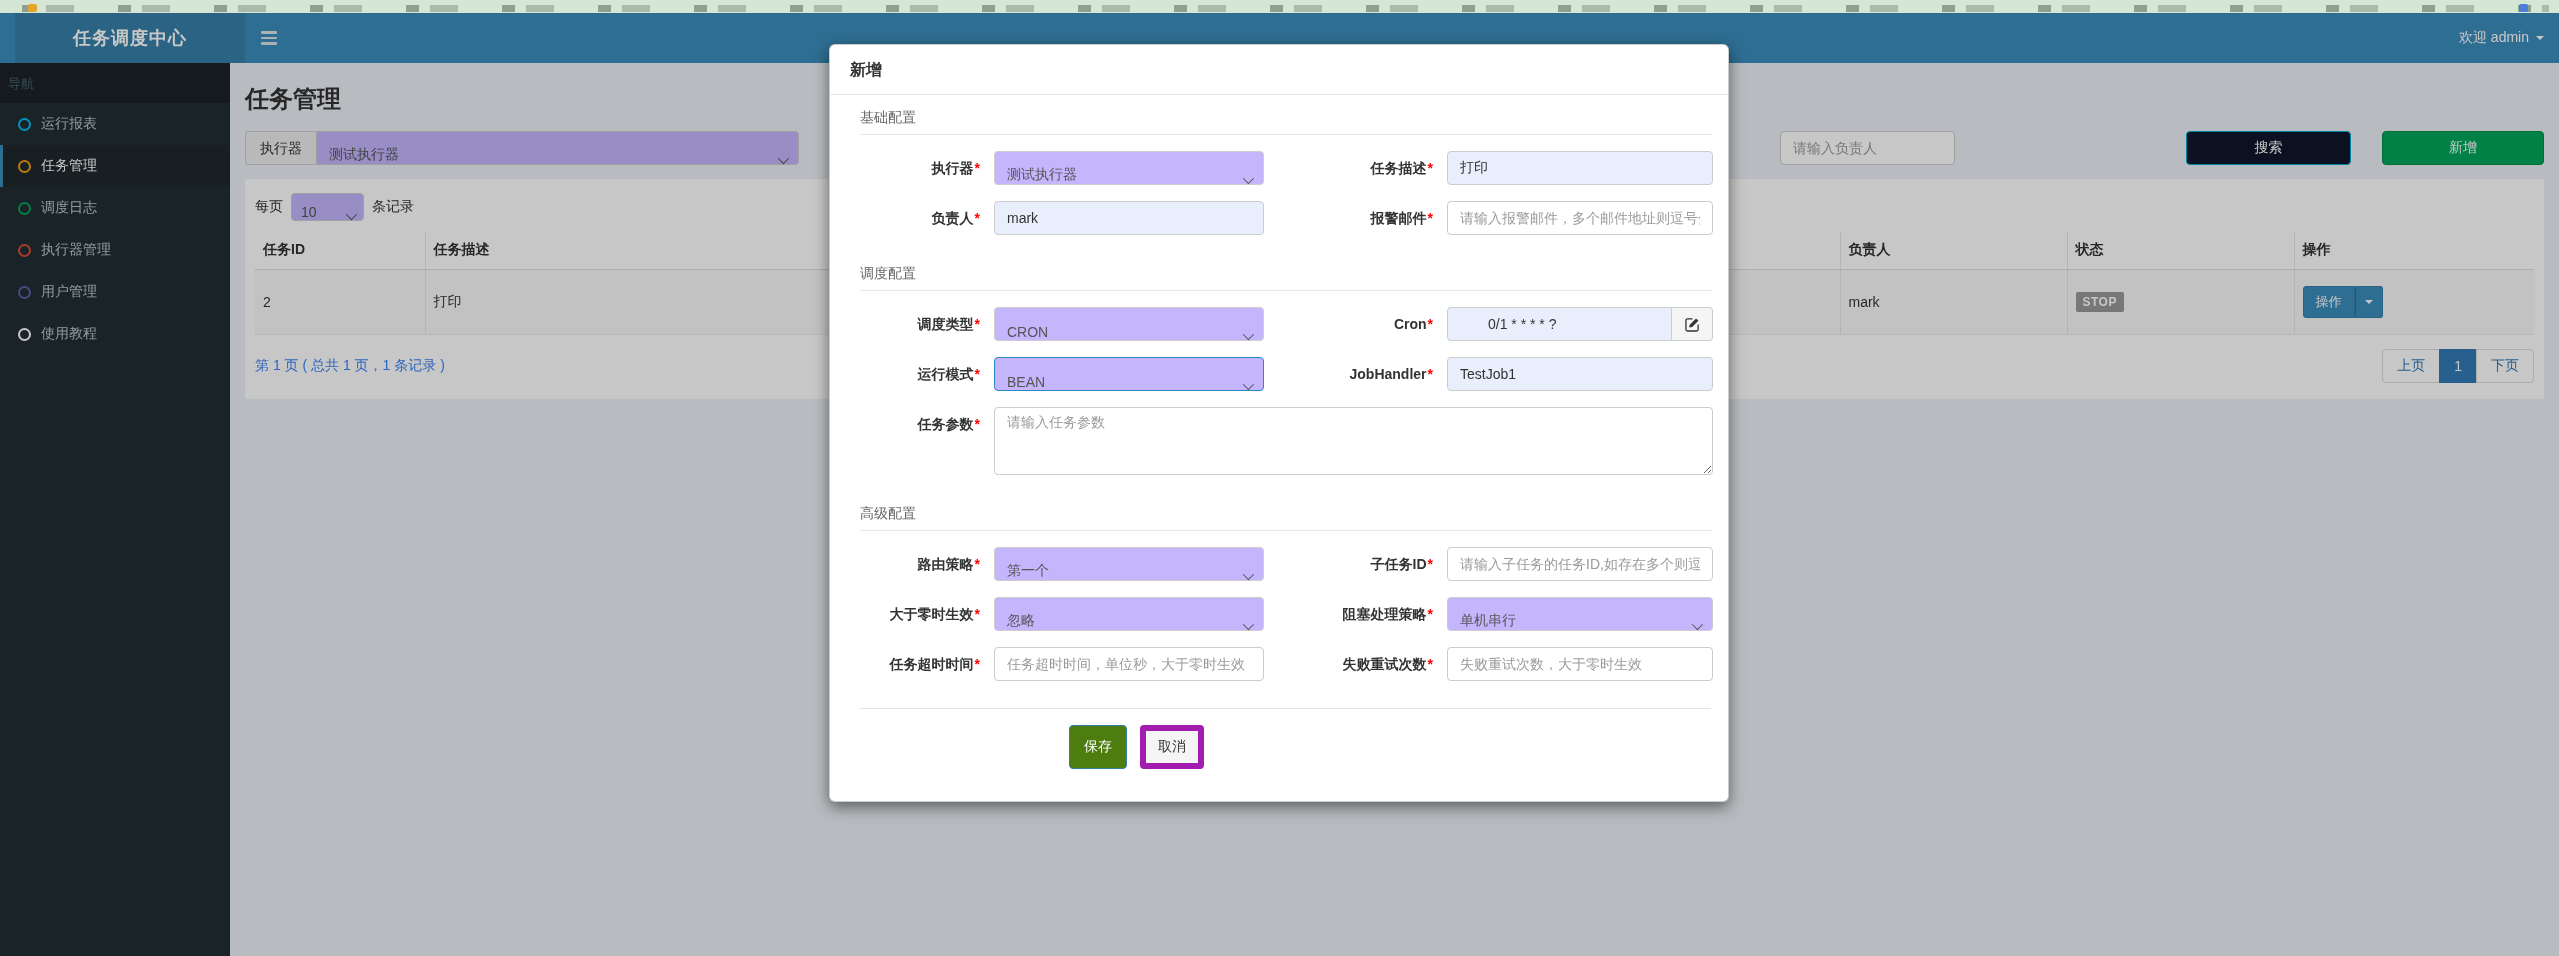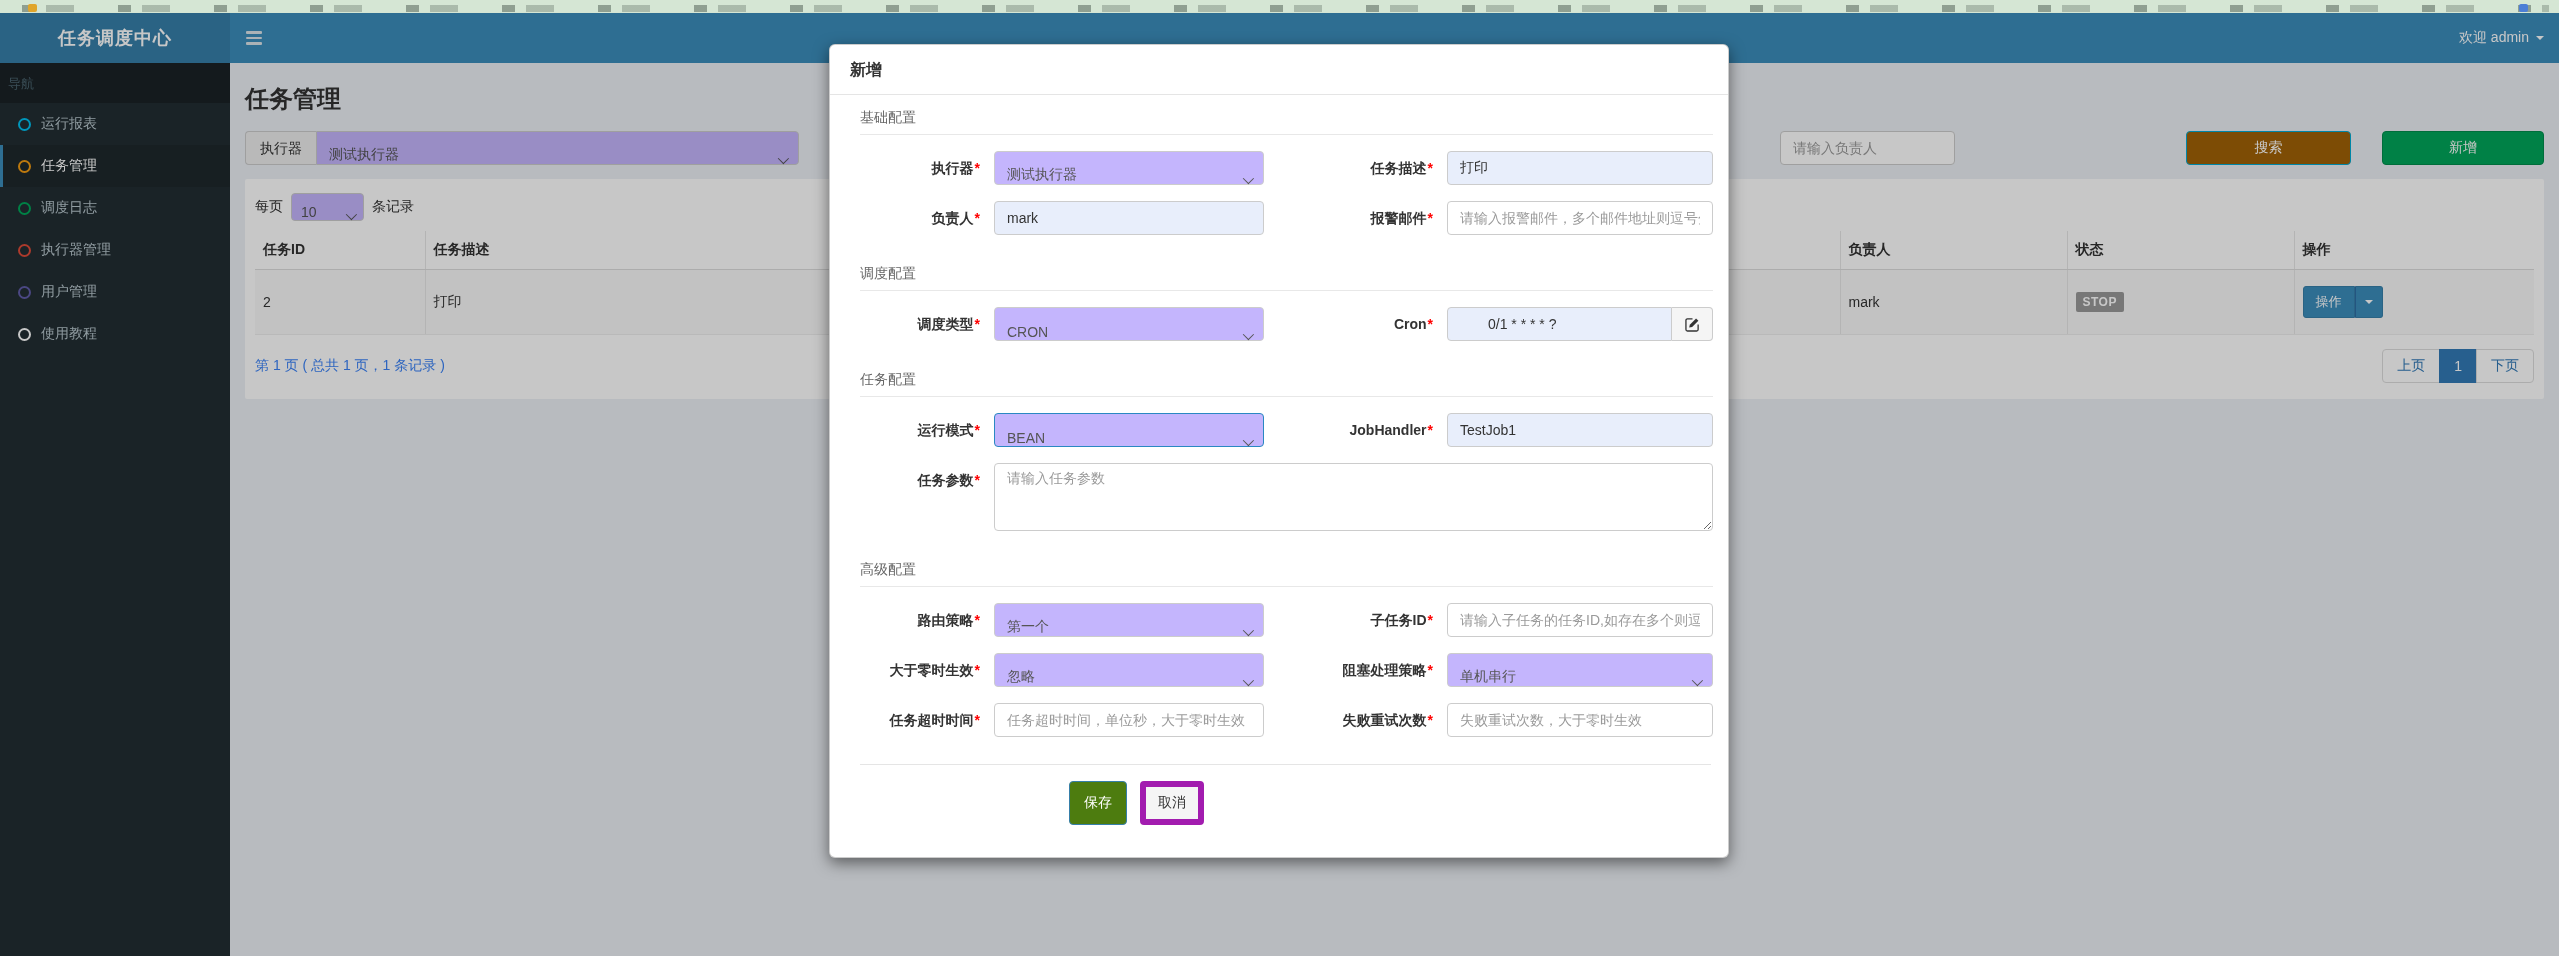--- a/index.html
+++ b/index.html
@@ -13,21 +13,21 @@
       rgba(70,85,75,.40) 24px 52px, transparent 52px 96px); }
   .bm-dot { position:absolute; bottom:1px; width:9px; height:8px; border-radius:2px; }
   .bm-dot.y { left:28px; background:#e0a52a; }
   .bm-dot.b { left:2519px; background:#4d7fd6; }
 
   
   .app { position:absolute; top:13px; left:0; right:0; bottom:0; }
 
   .navbar { position:absolute; top:0; left:0; right:0; height:50px; background:#3c8dbc; display:flex; }
   .brand { width:230px; height:50px; background:#367fa9; color:#fff; font-size:18px; font-weight:600;
-    text-align:center; line-height:50px; letter-spacing:1px; }
+    text-align:center; line-height:50px; letter-spacing:1px;margin-left:15px; }
   .navbar-main { flex:1; display:flex; align-items:center; justify-content:space-between; padding:0 15px 0 16px; }
   .hamburger span { display:block; width:16px; height:2.5px; background:#dce4ea; margin:3px 0; border-radius:1px; }
   .welcome { color:#fff; display:flex; align-items:center; gap:7px; cursor:pointer; }
   .caret-down { width:0; height:0; border-left:4px solid transparent; border-right:4px solid transparent; border-top:4px solid #fff; }
 
   .sidebar { position:absolute; top:50px; left:0; width:230px; bottom:0; background:#222d32; }
   .nav-header { background:#1a2226; color:#4b646f; font-size:13px; padding:12px 8px 10px; }
   .side-item { display:flex; align-items:center; gap:10px; padding:12px 15px; color:#b8c7ce; cursor:pointer;
     border-left:3px solid transparent; }
   .side-item.active { background:#1e282c; color:#fff; border-left-color:#3c8dbc; }
@@ -43,21 +43,21 @@
   .fselect { display:flex; align-items:flex-end; justify-content:space-between; background:#c4b5fd;
     border:1px solid #ccc; border-radius:4px; height:34px; padding:0 12px; color:#555; cursor:pointer; }
   .fselect.joined { border-radius:0 4px 4px 0; width:483px; }
   .chev { width:8px; height:8px; border-right:1.6px solid #555; border-bottom:1.6px solid #555;
     transform:rotate(45deg) translateY(-2px); flex:0 0 auto; }
   .filter-right { margin-left:auto; display:flex; align-items:center; }
   .author-input { width:175px; height:34px; border:1px solid #ccc; border-radius:4px; padding:6px 12px;
     font-size:14px; color:#555; margin-right:231px; background:#fff; font-family:inherit; }
   input::placeholder, textarea::placeholder { color:#9a9a9a; }
   .btn { border-radius:4px; font-size:14px; cursor:pointer; font-family:inherit; }
-  .btn-search { width:165px; height:34px; background:#a16207; border:1px solid #00acd6; color:#fff; margin-right:31px; }
+  .btn-search { width:165px; height:34px; background:#0f172a; border:1px solid #00acd6; color:#fff; margin-right:31px; }
   .btn-add { width:162px; height:34px; background:#00a65a; border:1px solid #008d4c; color:#fff; }
 
   .box { margin-top:14px; background:#fff; border-radius:2px; padding:10px; }
   .length-row { display:flex; align-items:center; gap:8px; padding:4px 0 10px; color:#333; }
   .fselect.mini { height:28px; width:73px; padding:0 9px; }
   .jobs-table { width:100%; border-collapse:collapse; }
   .jobs-table th { text-align:left; font-weight:700; padding:10px 8px; border-bottom:1px solid #ddd;
     border-left:1px solid #e7e7e7; font-size:14px; }
   .jobs-table th:first-child { border-left:none; }
   .jobs-table td { padding:16px 8px; border-left:1px solid #e7e7e7; border-bottom:1px solid #eee;
@@ -288,21 +288,20 @@
       <div class="cron-group">
         <input class="form-control filled" value="0/1 * * * * ?" style="">
         <button class="addon-btn">
           <svg width="15" height="15" viewBox="0 0 16 16">
             <path d="M14 8 v5.3 a1.6 1.6 0 0 1 -1.6 1.6 h-9.8 a1.6 1.6 0 0 1 -1.6 -1.6 v-9.8 a1.6 1.6 0 0 1 1.6 -1.6 H8" fill="none" stroke="#333" stroke-width="1.4"></path>
             <path d="M11.8 1.5 l2.5 2.5 -6.7 6.7 -3.1 0.6 0.6 -3.1 z" fill="#333"></path>
           </svg>
         </button>
       </div>
 
-      <div class="section-title">任务配置</div>
 
       <label class="ctl-label">
         <span>运行模式</span><span class="req">*</span>
       </label>
       <div class="fselect focused">
         <span>BEAN</span>
         <span class="chev"></span>
       </div>
       <label class="ctl-label">
         <span>JobHandler</span><span class="req">*</span>

